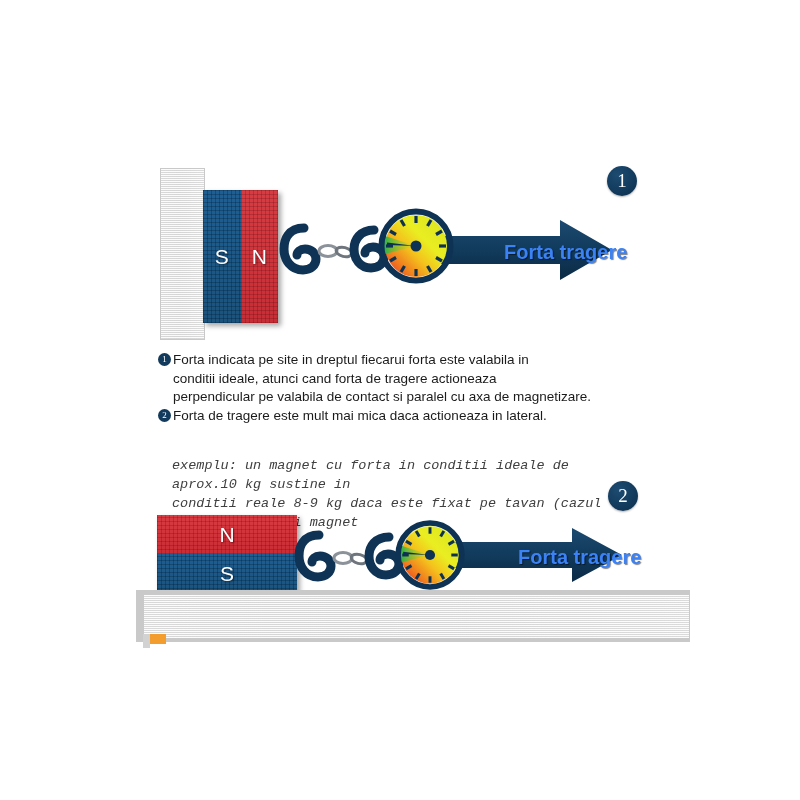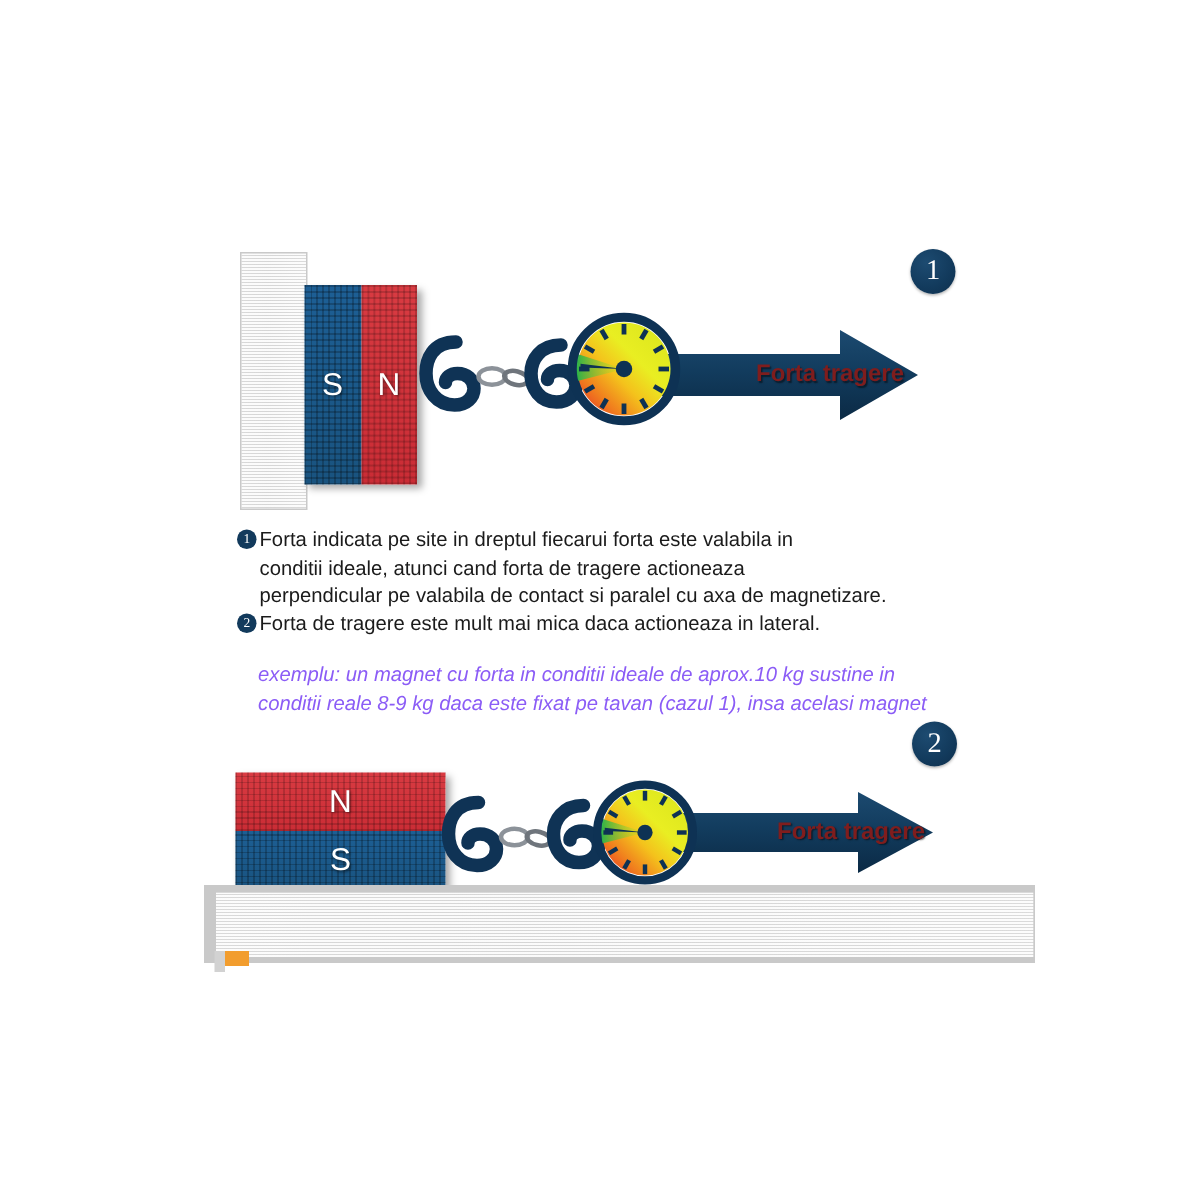--- a/index.html
+++ b/index.html
@@ -117,31 +117,32 @@
   .list-row {
     display: flex;
     align-items: flex-start;
   }
   .list-text { flex: 1; }
   .example {
     position: absolute;
     font-style: italic;
     font-size: 13.5px;
     line-height: 19px;
-    color: #8b5cf6;
-    font-family: Liberation Sans, sans-serif;
+    color: #404040;
+    font-family: Liberation Mono, monospace;
+    margin-top: 16px;
   }
 
   
   .arrow-wrap { position: absolute; }
   .arrow-label {
     position: absolute;
-    color: #7f1d1d;
+    color: #3b82f6;
     font-weight: bold;
-    font-size: 16px;
+    font-size: 20px;
     font-family: "Liberation Sans", sans-serif;
     text-shadow: 1px 1px 1px rgba(0,0,0,0.5);
     white-space: nowrap;
   }
   svg { display: block; overflow: visible; }
 </style>
 </head>
 <body>
 
 <div id="canvas">

